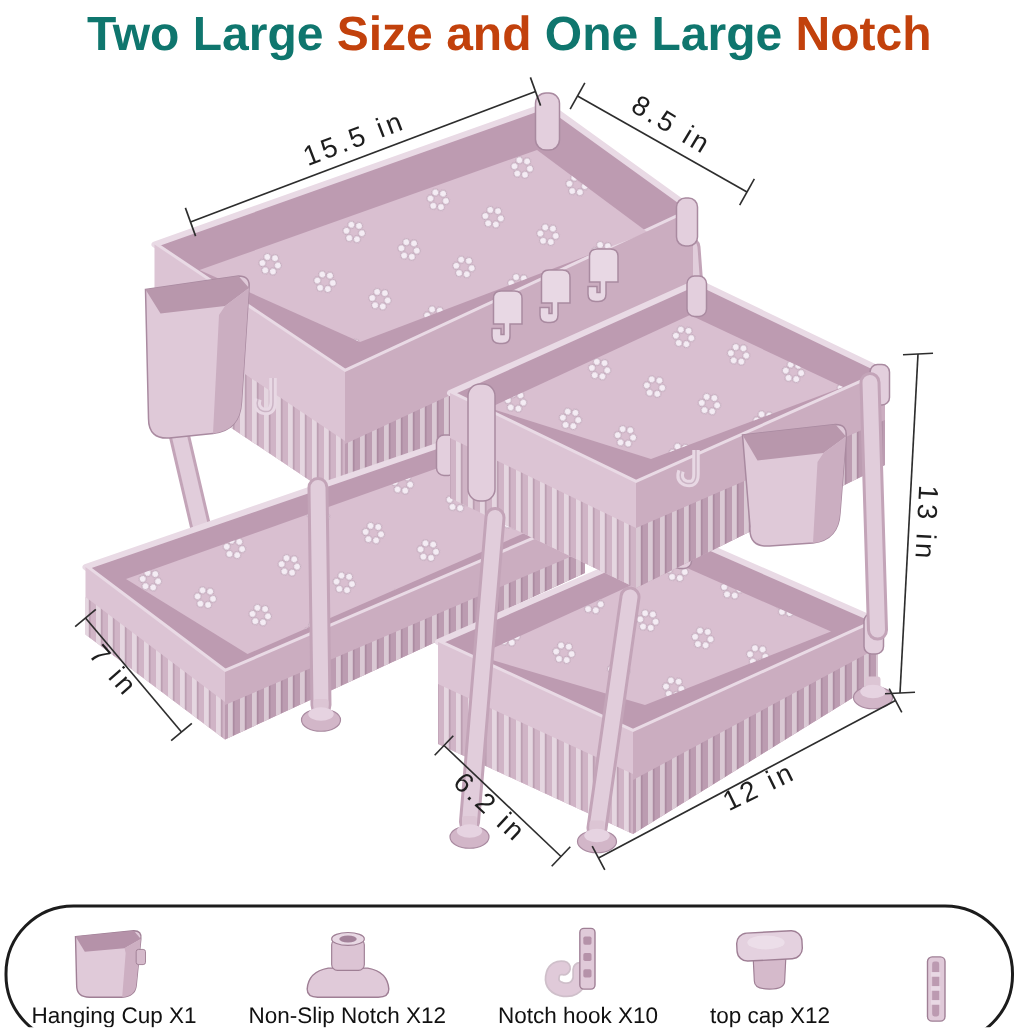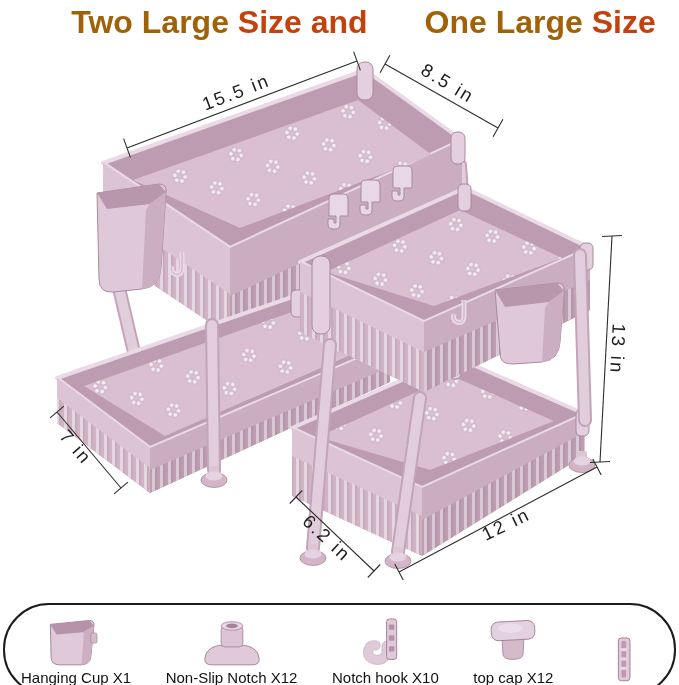--- a/index.html
+++ b/index.html
@@ -1,20 +1,20 @@
 <!DOCTYPE html>
 <html><head>
 <meta charset="utf-8">
 <style>
   html,body{margin:0;padding:0;background:#fff;}
   .canvas{position:relative;width:679px;height:685px;background:#fff;overflow:hidden;
           font-family:"Liberation Sans",sans-serif;}
   .title{position:absolute;top:2px;left:0;right:0;text-align:center;
          font-size:32px;font-weight:bold;line-height:40px;white-space:pre;}
-  .t-orange{color:#a16207;margin-left:48px;}
+  .t-orange{color:#0f766e;}
   .t-black{color:#c2410c;}
   .scene{position:absolute;left:0;top:0;width:679px;height:685px;}
   .scene text{font-family:"Liberation Sans",sans-serif;font-size:18.5px;
               letter-spacing:2.2px;fill:#1d1d1d;}
   .dim line{stroke:#2d2d2d;stroke-width:1.1;}
   .pole-d{stroke:#C3A4B8;stroke-width:14;stroke-linecap:round;fill:none;}
   .pole-l{stroke:#E1CDDB;stroke-width:10;stroke-linecap:round;fill:none;}
   .rim{fill:#BD9BB1;stroke:#E9DAE5;stroke-width:4;stroke-linejoin:round;}
   .post{fill:#E3CFDD;stroke:#A98AA0;stroke-width:1;}
   .wallL{fill:#DCC4D4;}
@@ -28,21 +28,21 @@
              justify-content:space-between;padding:4px 16px 6px;margin-top:16px;}
   .acc{display:flex;flex-direction:column;align-items:center;}
   .acc-ic{width:70px;height:55px;}
   .acc-label{font-size:15px;color:#111;white-space:nowrap;line-height:1.25;}
 </style>
 </head>
 <body>
 
 <div class="canvas">
 
-  <div class="title"><span class="t-orange">Two Large</span><span class="t-black"> Size and </span><span class="t-orange">One Large</span><span class="t-black"> Size</span></div>
+  <div class="title"><span class="t-orange">Two Large</span><span class="t-black"> Size and </span><span class="t-orange">One Large</span><span class="t-black"> Notch</span></div>
 
   <svg class="scene" viewBox="0 0 679 685">
     <defs>
       <g id="flower" fill="#F4ECF4" stroke="#9F7F95" stroke-width="0.35">
         <circle cx="0" cy="-5.2" r="2.4"></circle>
           <circle cx="4.5" cy="-2.6" r="2.4"></circle>
         <circle cx="4.5" cy="2.6" r="2.4"></circle>
           <circle cx="0" cy="5.2" r="2.4"></circle>
         <circle cx="-4.5" cy="2.6" r="2.4"></circle>
           <circle cx="-4.5" cy="-2.6" r="2.4"></circle>

